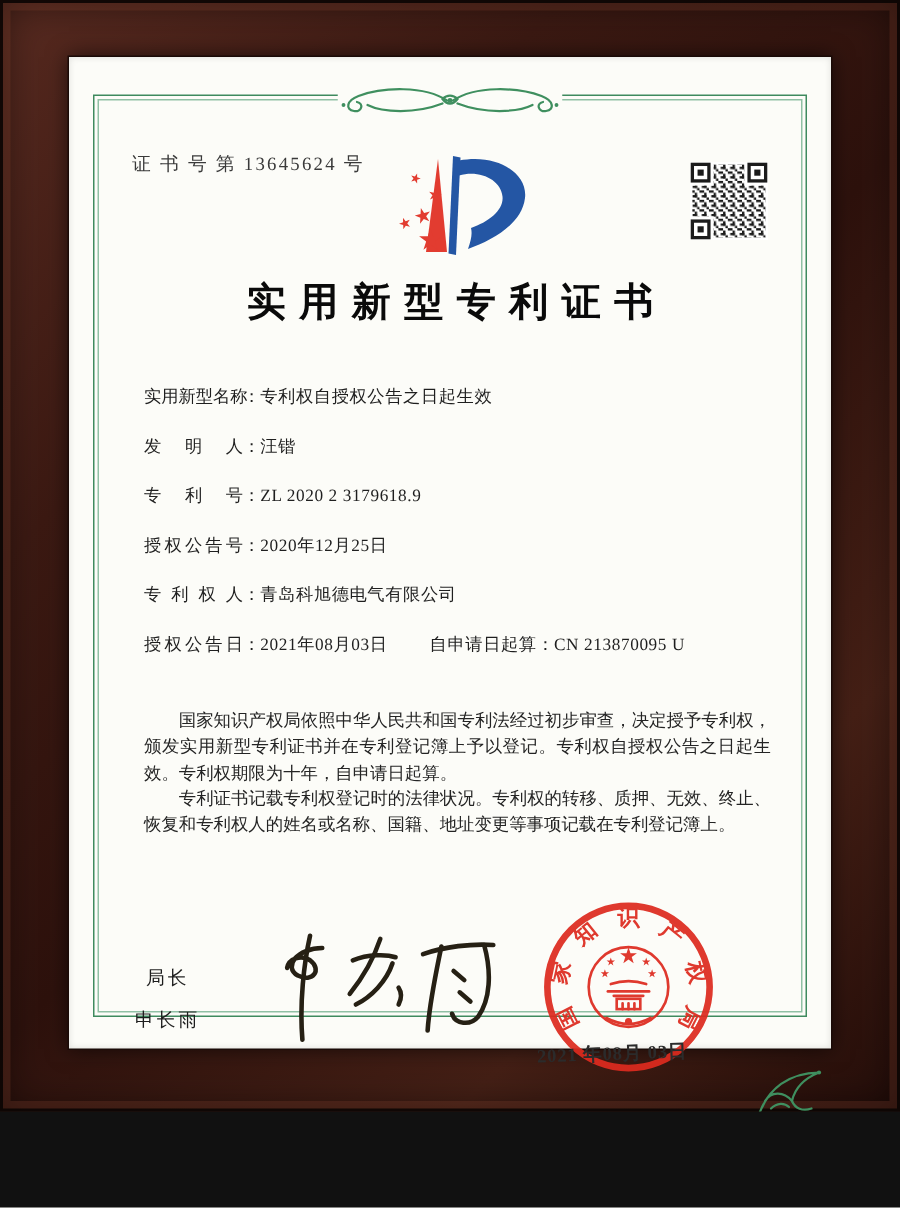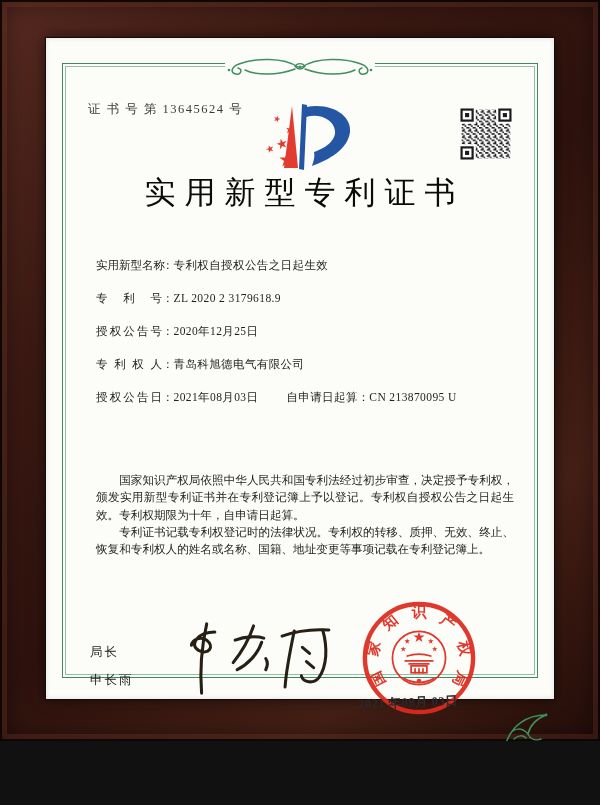--- a/index.html
+++ b/index.html
@@ -18,38 +18,38 @@
     border:1.6px solid #3e8a5e;}
   .green-border::after{content:"";position:absolute;inset:2px;border:1px solid #8fc0a4;}
   
   .orn-top{position:absolute;left:225px;top:54px;width:150px;height:26px;}
   .orn-br{position:absolute;left:502px;top:709px;width:48px;height:38px;}
   
   .cert-no{position:absolute;left:88px;top:101px;font-size:12.5px;color:#3a3a3a;
     letter-spacing:1.5px;}
   .logo{position:absolute;left:256px;top:101px;width:104px;height:72px;}
   .qr{position:absolute;left:460px;top:108px;width:52px;height:52px;}
-  .title{position:absolute;left:0;right:0;top:172px;margin:0;text-align:center;
-    font-size:31px;font-weight:normal;color:#0a0a0a;letter-spacing:9px;text-indent:9px;}
+  .title{position:absolute;left:0;right:0;top:184px;margin:0;text-align:center;
+    font-size:26px;font-weight:bold;color:#0a0a0a;letter-spacing:9px;text-indent:9px;}
   
   .fields{position:absolute;left:96px;top:249px;width:420px;}
   .frow{height:33px;line-height:33px;font-size:11.5px;color:#1f1f1f;white-space:nowrap;}
   .flabel{display:inline-block;width:66px;text-align:justify;text-align-last:justify;
     vertical-align:top;}
   .fcolon{display:inline-block;vertical-align:top;}
   .fvalue{display:inline-block;vertical-align:top;letter-spacing:.4px;}
   .gspacer{display:inline-block;width:28px;}
   
   .paras{position:absolute;left:96px;top:472px;width:418px;font-size:11.6px;
     line-height:17.3px;color:#242424;text-align:justify;}
   .paras p{margin:0;text-indent:2em;font-family:Liberation Serif, serif;}
   
   .signer{position:absolute;left:90px;top:644px;font-size:12.5px;color:#1d1d1d;
     letter-spacing:2px;}
-  .signer div{margin-bottom:11px;}
+  .signer div{margin-bottom:11px;text-align:center;}
   .signature{position:absolute;left:168px;top:618px;width:168px;height:80px;}
   .seal{position:absolute;left:360px;top:599px;width:118px;height:118px;opacity:.93;}
   .seal-char{font-family:"Liberation Serif",serif;font-size:15px;font-weight:bold;
     fill:#dd2b1f;}
   .seal-date{position:absolute;left:358px;top:694px;width:130px;font-size:12.5px;
     font-weight:bold;color:#2b2b2b;letter-spacing:.5px;transform:rotate(-2deg);
     white-space:nowrap;}
 </style>
 </head>
 <body>
@@ -118,20 +118,23 @@
     <rect x="27.2" y="3.2" width="2.6" height="2.6" fill="#1b1b1b"></rect>
     <rect x="1" y="25" width="7" height="7" fill="none" stroke="#1b1b1b" stroke-width="1.4"></rect>
     <rect x="3.2" y="27.2" width="2.6" height="2.6" fill="#1b1b1b"></rect>
   </svg>
 
   <h1 class="title">实用新型专利证书</h1>
 
   <div class="fields">
     <div class="frow">
       <span class="flabel">实用新型名称</span><span class="fcolon">：</span><span class="fvalue">专利权自授权公告之日起生效</span>
+    </div>
+    <div class="frow">
+      <span class="flabel">发明人</span><span class="fcolon">：</span><span class="fvalue">汪锴</span>
     </div>
     <div class="frow">
       <span class="flabel">专利号</span><span class="fcolon">：</span><span class="fvalue">ZL 2020 2 3179618.9</span>
     </div>
     <div class="frow">
       <span class="flabel">授权公告号</span><span class="fcolon">：</span><span class="fvalue">2020年12月25日</span>
     </div>
     <div class="frow">
       <span class="flabel">专利权人</span><span class="fcolon">：</span><span class="fvalue">青岛科旭德电气有限公司</span>
     </div>

